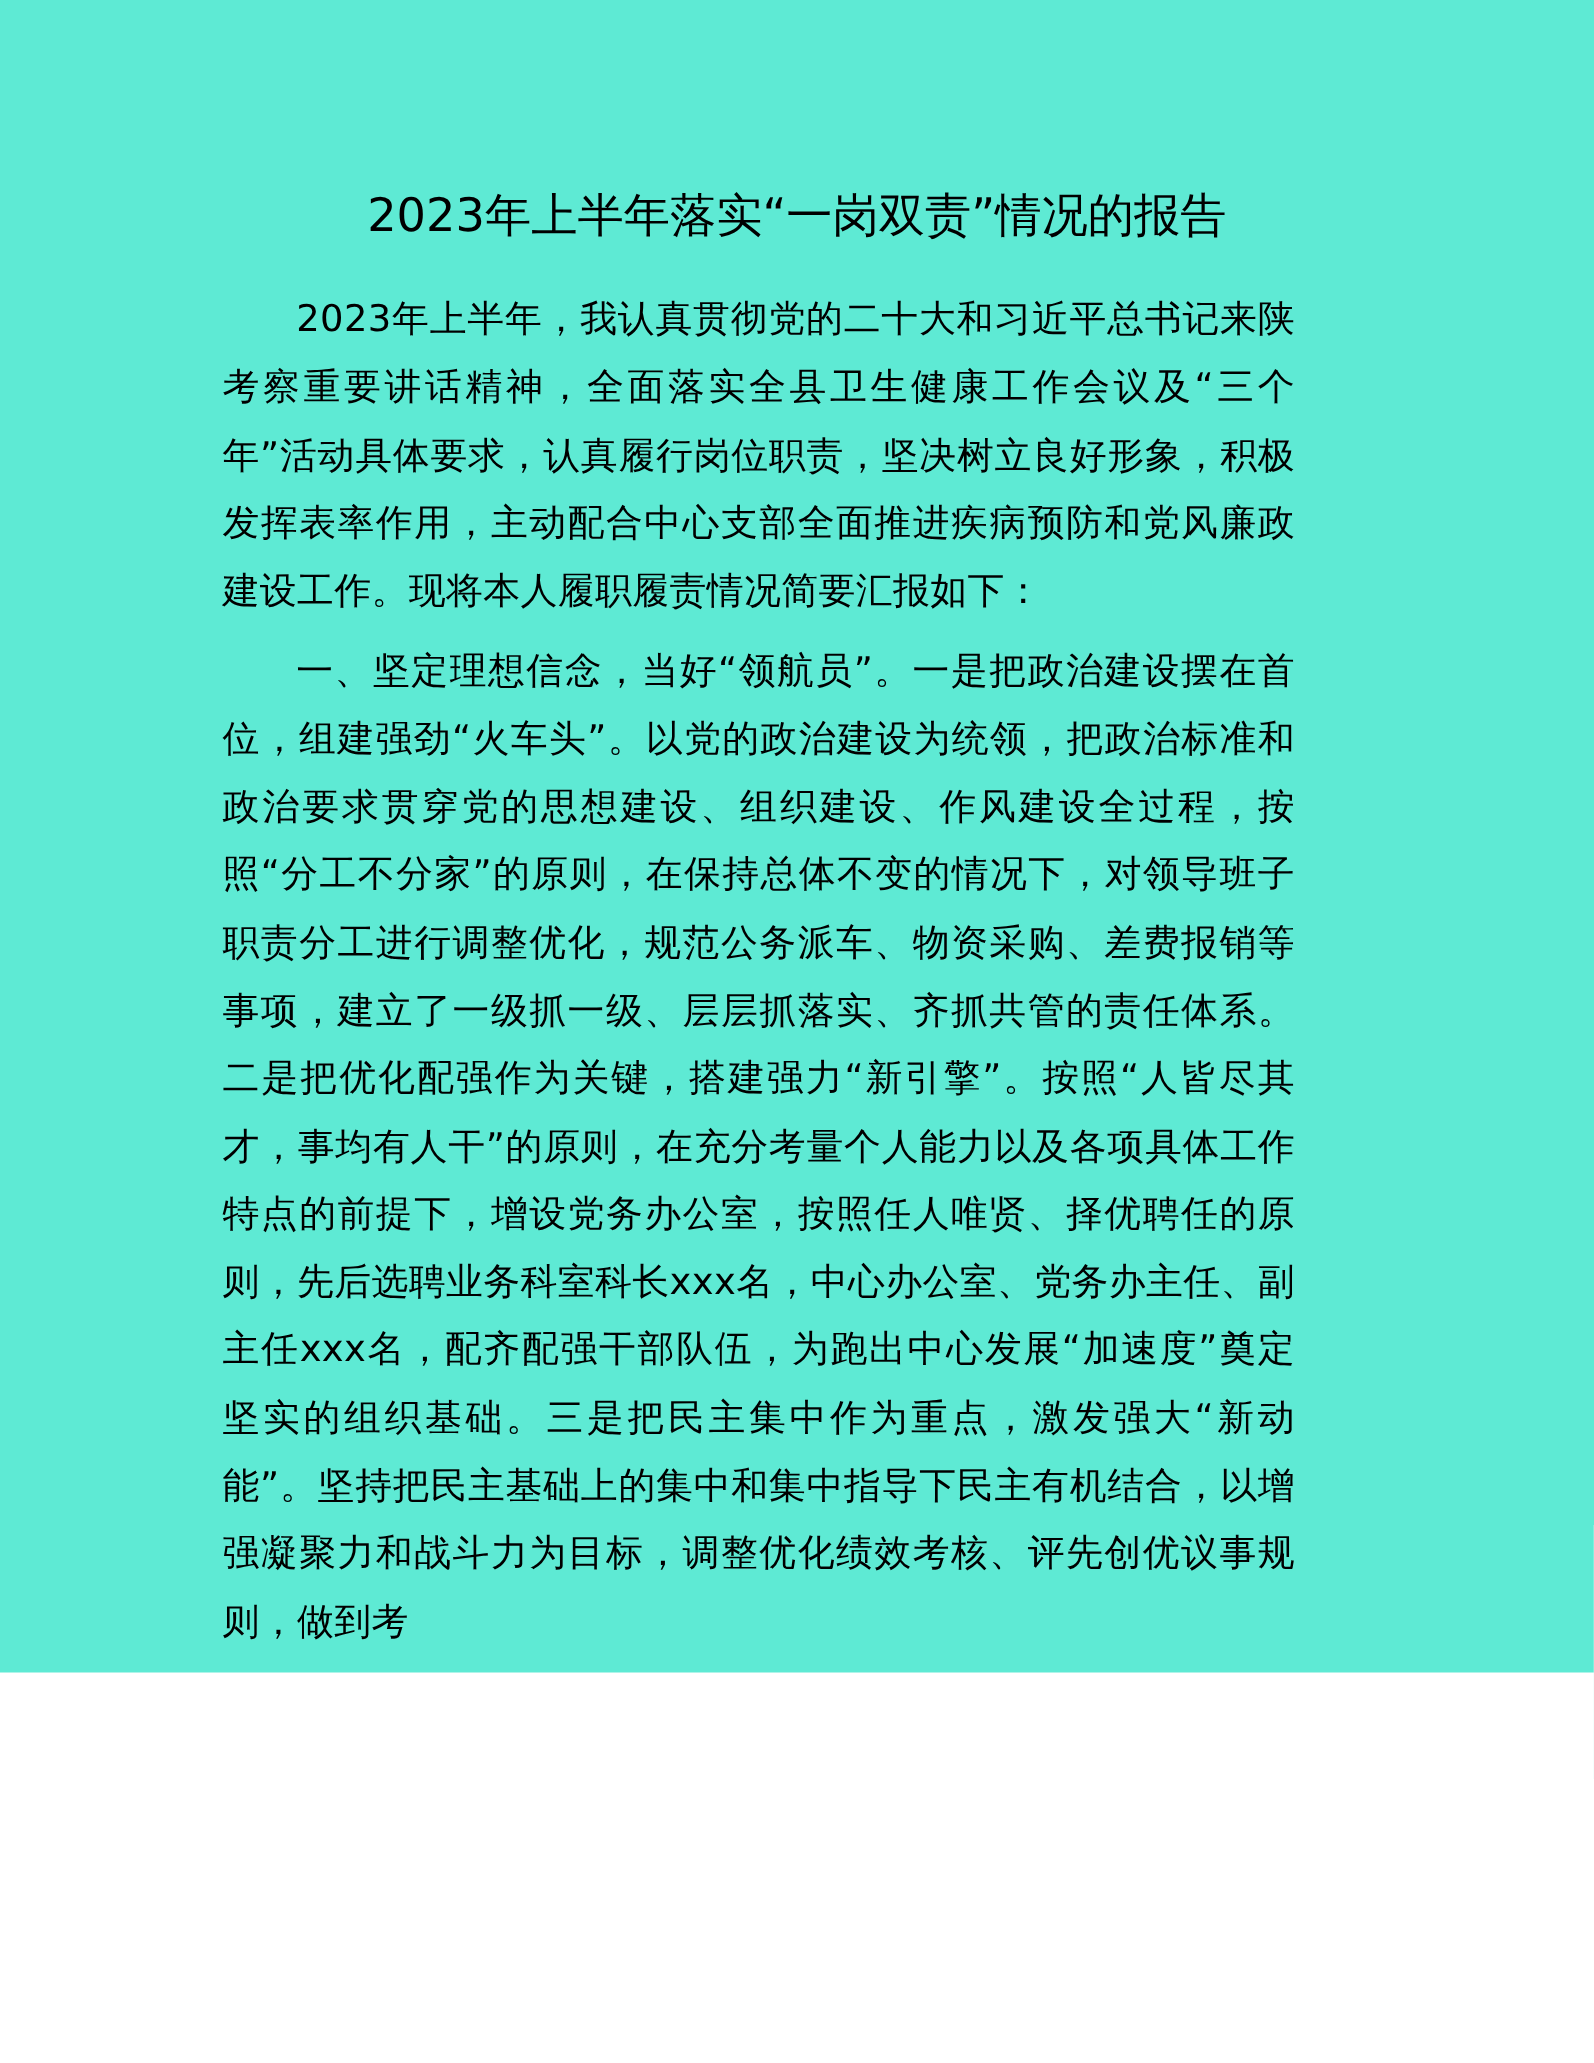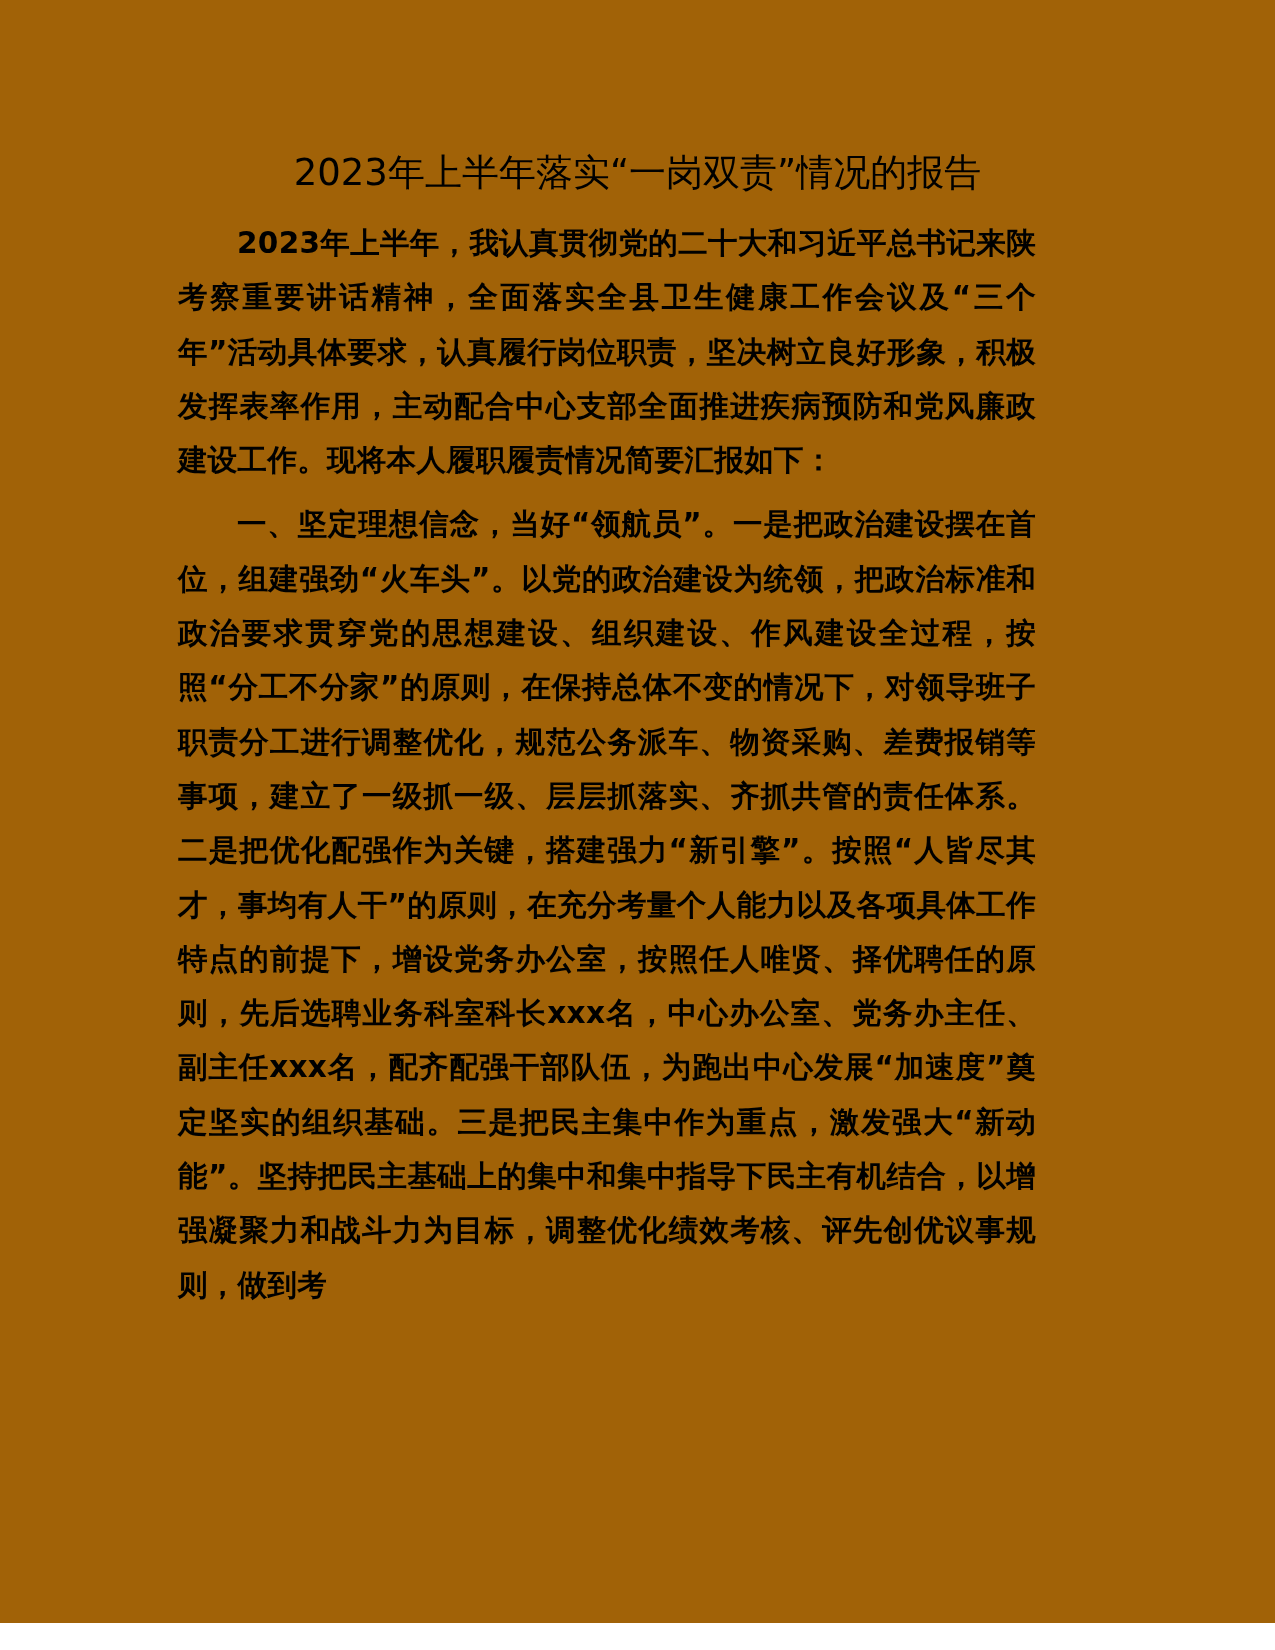--- a/index.html
+++ b/index.html
@@ -13,41 +13,40 @@
       position: relative;
       overflow: hidden;
       color: #000000;
       font-family: "DejaVu Sans", "Liberation Sans", sans-serif;
     }
     .page {
       position: absolute;
       left: 0;
       top: 0;
       width: 1275px;
-      height: 1623px;
-      background: #a16207;
+      height: 1338px;
+      background: #5eead4;
     }
     .title {
       position: absolute;
       left: 0;
       width: 1275px;
       top: 145px;
       text-align: center;
       font-size: 37px;
       line-height: 56px;
       letter-spacing: 0px;
       margin: 0;
       font-weight: normal;
     }
     .body {
       position: absolute;
       left: 178px;
       width: 858px;
-      top: 216px;
-      font-weight: bold;
+      top: 228px;
     }
     .para {
       margin: 0;
       font-size: 29.5px;
       line-height: 54.3px;
       text-align: justify;
       text-indent: 2em;
       letter-spacing: 0.3px;
     }
     .para + .para {

